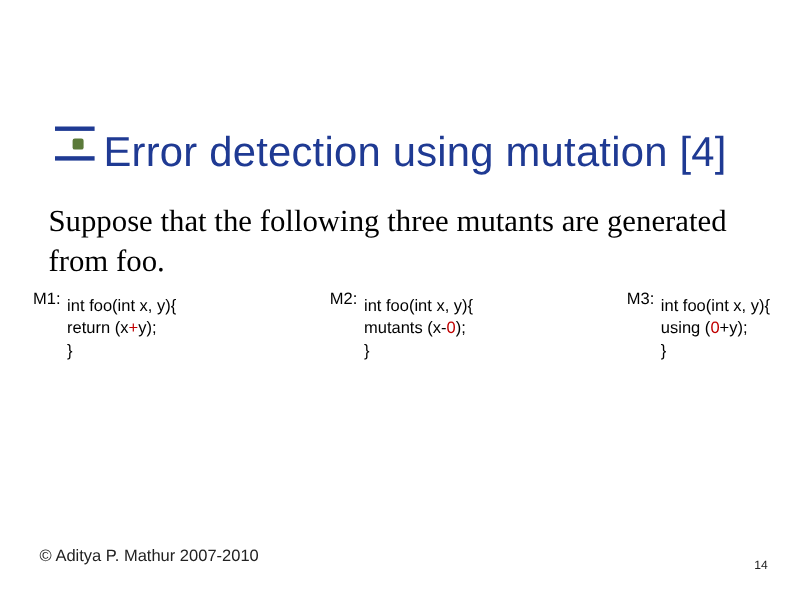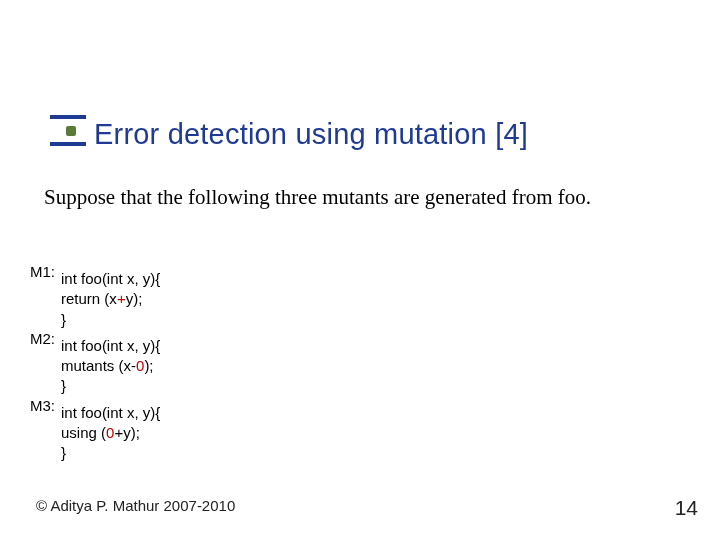--- a/index.html
+++ b/index.html
@@ -48,42 +48,41 @@
     left: 66px;
     width: 10px;
     height: 10px;
     background: #5b7a3a;
     border-radius: 2px;
   }
   h1.title {
     margin: 0;
     font-family: Arial, Helvetica, sans-serif;
     font-weight: 400;
-    font-size: 29px;
+    font-size: 38px;
     color: #1f3a93;
     letter-spacing: 0.2px;
   }
   .body-text {
     position: absolute;
     top: 184px;
     left: 44px;
     right: 52px;
-    font-size: 21px;
+    font-size: 28px;
     line-height: 1.28;
   }
   .mutants-row {
     position: absolute;
     top: 263px;
     left: 30px;
     right: 20px;
     display: flex;
     justify-content: space-between;
     font-family: Verdana, Geneva, sans-serif;
     font-size: 15px;
-    flex-direction: column;
   }
   .mutant {
     display: flex;
     align-items: flex-start;
     gap: 6px;
   }
   .mlabel {
     white-space: nowrap;
     padding-top: 0px;
   }
@@ -99,21 +98,21 @@
     bottom: 26px;
     font-family: Arial, Helvetica, sans-serif;
     font-size: 15px;
     color: #222;
   }
   .footer-right {
     position: absolute;
     right: 22px;
     bottom: 20px;
     font-family: Arial, Helvetica, sans-serif;
-    font-size: 21px;
+    font-size: 11px;
     color: #222;
   }
 </style>
 </head>
 <body>
 
 <div class="slide">
 
   <div class="title-rule"></div>
   <div class="bullet-dot"></div>

